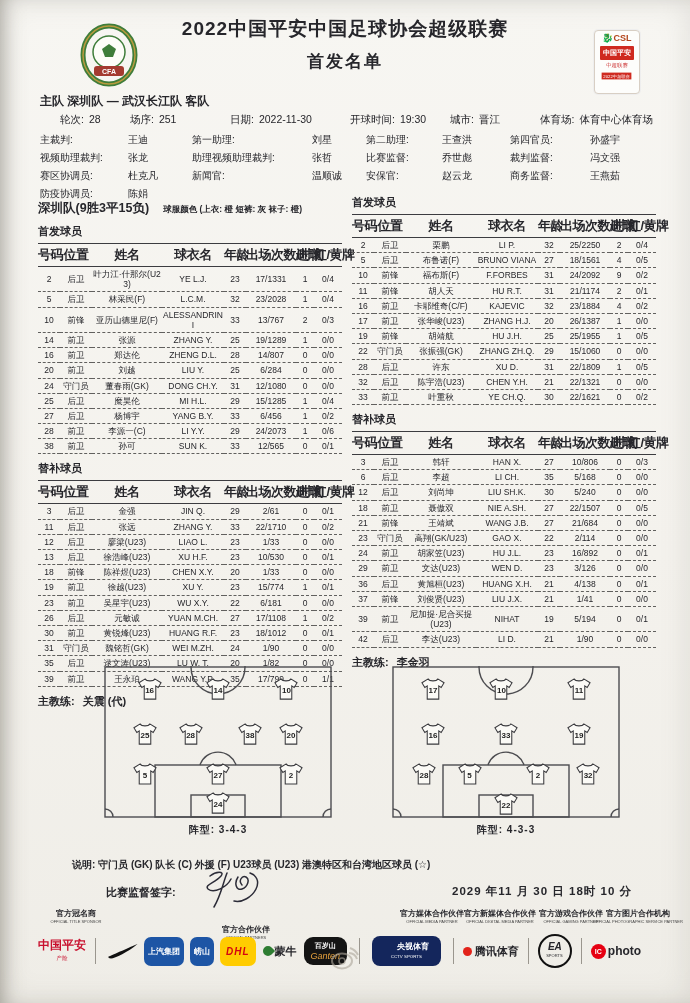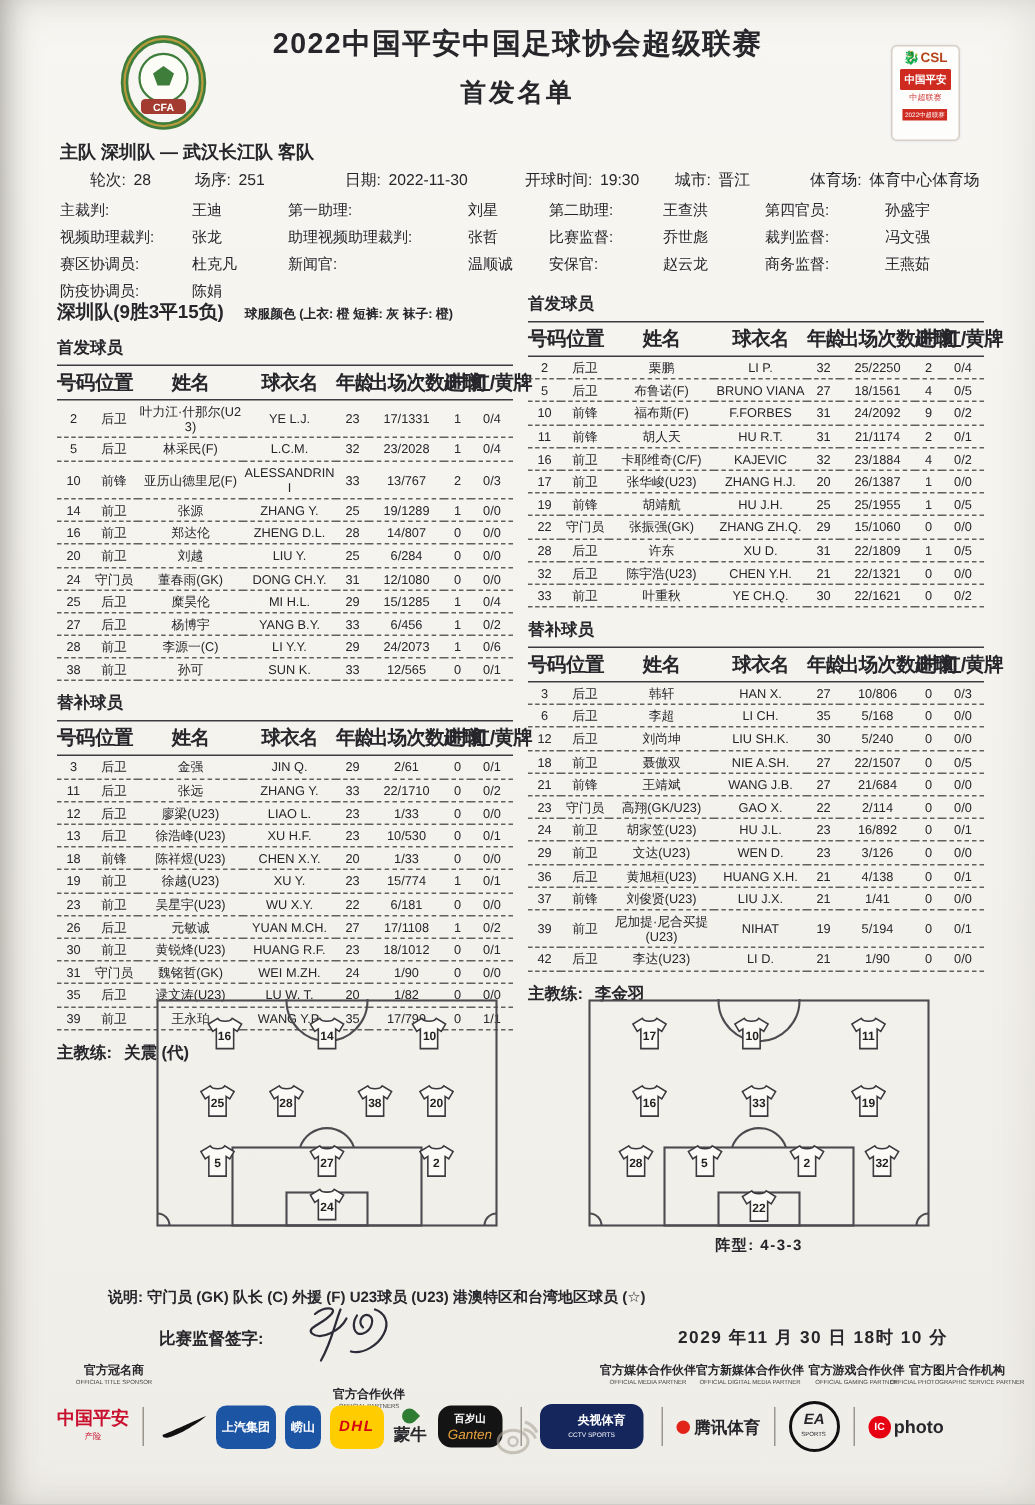--- a/index.html
+++ b/index.html
@@ -74,21 +74,21 @@
   .cat:nth-child(4){left:500px;}
   .cat:nth-child(5){left:571px;}
   .cat:nth-child(6){left:638px;}
   .logos{position:absolute;top:932px;left:38px;right:8px;height:38px;display:flex;align-items:center;}
   .ldiv{width:1px;height:26px;background:#9a968e;margin:0 9px;flex:none;}
   .logo{flex:none;display:flex;flex-direction:column;align-items:center;justify-content:center;}
   .pa-main{color:#c8102e;font-weight:bold;font-size:12px;line-height:1.1;white-space:nowrap;}
   .pa-sub{color:#c8102e;font-size:7px;transform:scale(.8);}
   .badge-blue{background:#1d55a5;color:#fff;font-size:8px;font-weight:bold;padding:9px 4px;border-radius:7px;white-space:nowrap;margin:0 3px;}
   .badge-dhl{background:#ffcc00;color:#d40511;font-style:italic;font-weight:bold;font-size:10px;padding:9px 6px;border-radius:7px;margin:0 3px;letter-spacing:1px;}
-  .mengniu{flex-direction:column;margin:0 4px;}
+  .mengniu{flex-direction:row;margin:0 4px;}
   .mengniu .leaf{width:10px;height:10px;border-radius:60% 0 60% 60%;background:#2e7d32;margin-right:2px;transform:rotate(45deg);}
   .mengniu .txt{font-size:11px;font-weight:bold;white-space:nowrap;}
   .badge-dark{background:#141414;color:#fff;border-radius:9px;padding:4px 7px;text-align:center;margin:0 3px;}
   .badge-dark .cn{font-size:7px;font-weight:bold;white-space:nowrap;}
   .badge-dark .en{font-size:9px;font-style:italic;color:#e8a33d;white-space:nowrap;}
   .badge-navy{background:#14265c;color:#fff;border-radius:8px;padding:5px 6px;text-align:center;margin:0 3px;}
   .badge-navy .cn{font-size:8px;font-weight:bold;white-space:nowrap;margin-left:13px;}
   .badge-navy .en{font-size:8px;transform:scale(.55);white-space:nowrap;}
   .tencent{flex-direction:row;}
   .tencent .dot{width:9px;height:9px;border-radius:50%;background:#e2231a;margin-right:3px;}
@@ -788,20 +788,21 @@
             <span class="jnum">2</span>
           </div>
           <div class="jersey" style="left: 50%; top: 90%;">
             <svg viewBox="0 0 26 24">
               <path d="M8 1.5 L1.5 5.5 L4.5 10.5 L7 8.8 L7 22.5 L19 22.5 L19 8.8 L21.5 10.5 L24.5 5.5 L18 1.5 C16.5 4.2 9.5 4.2 8 1.5 Z" fill="#fbfaf6" stroke="#3a3a3e" stroke-width="1.1"></path>
             </svg>
             <span class="jnum">24</span>
           </div>
         </div>
     </div>
+    <div class="pitch-caption">阵型: 3-4-3</div>
   </div>
 
   <div class="pitch-wrap away">
     <div class="pitch">
       <svg class="plines" viewBox="0 0 228 152" preserveAspectRatio="none">
         <rect x="1" y="1" width="226" height="150"></rect>
         <circle cx="114" cy="1" r="27"></circle>
         <rect x="51" y="99" width="126" height="52"></rect>
         <rect x="87" y="129" width="54" height="22"></rect>
         <path d="M96 99 A19 19 0 0 1 132 99"></path>

